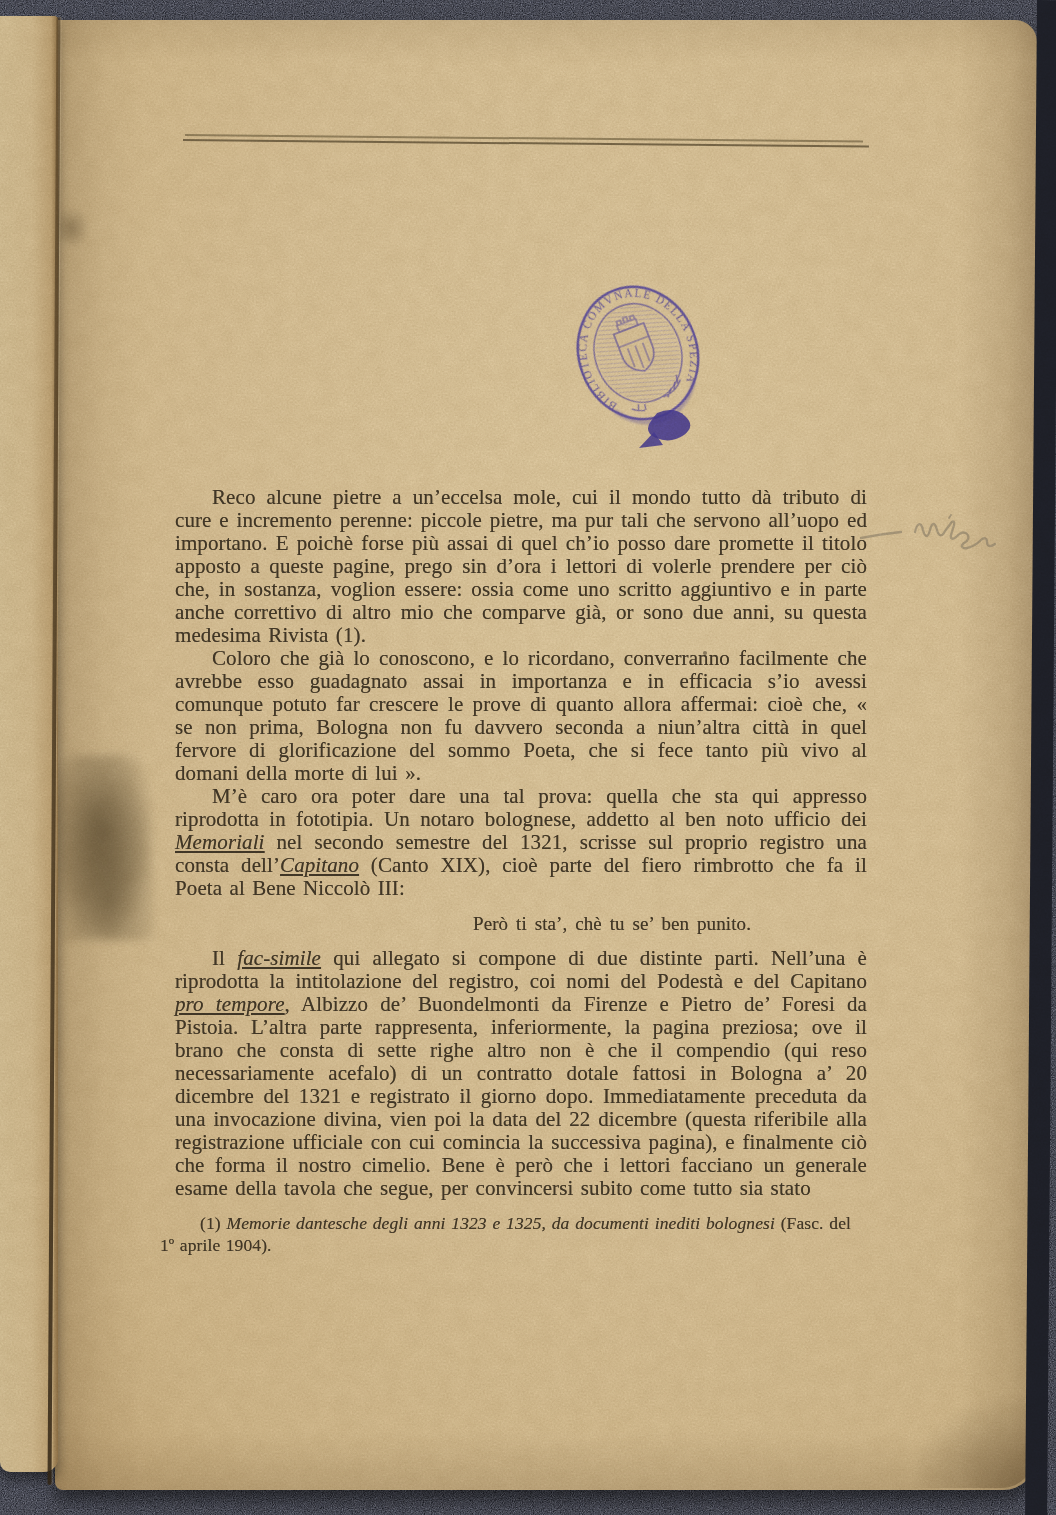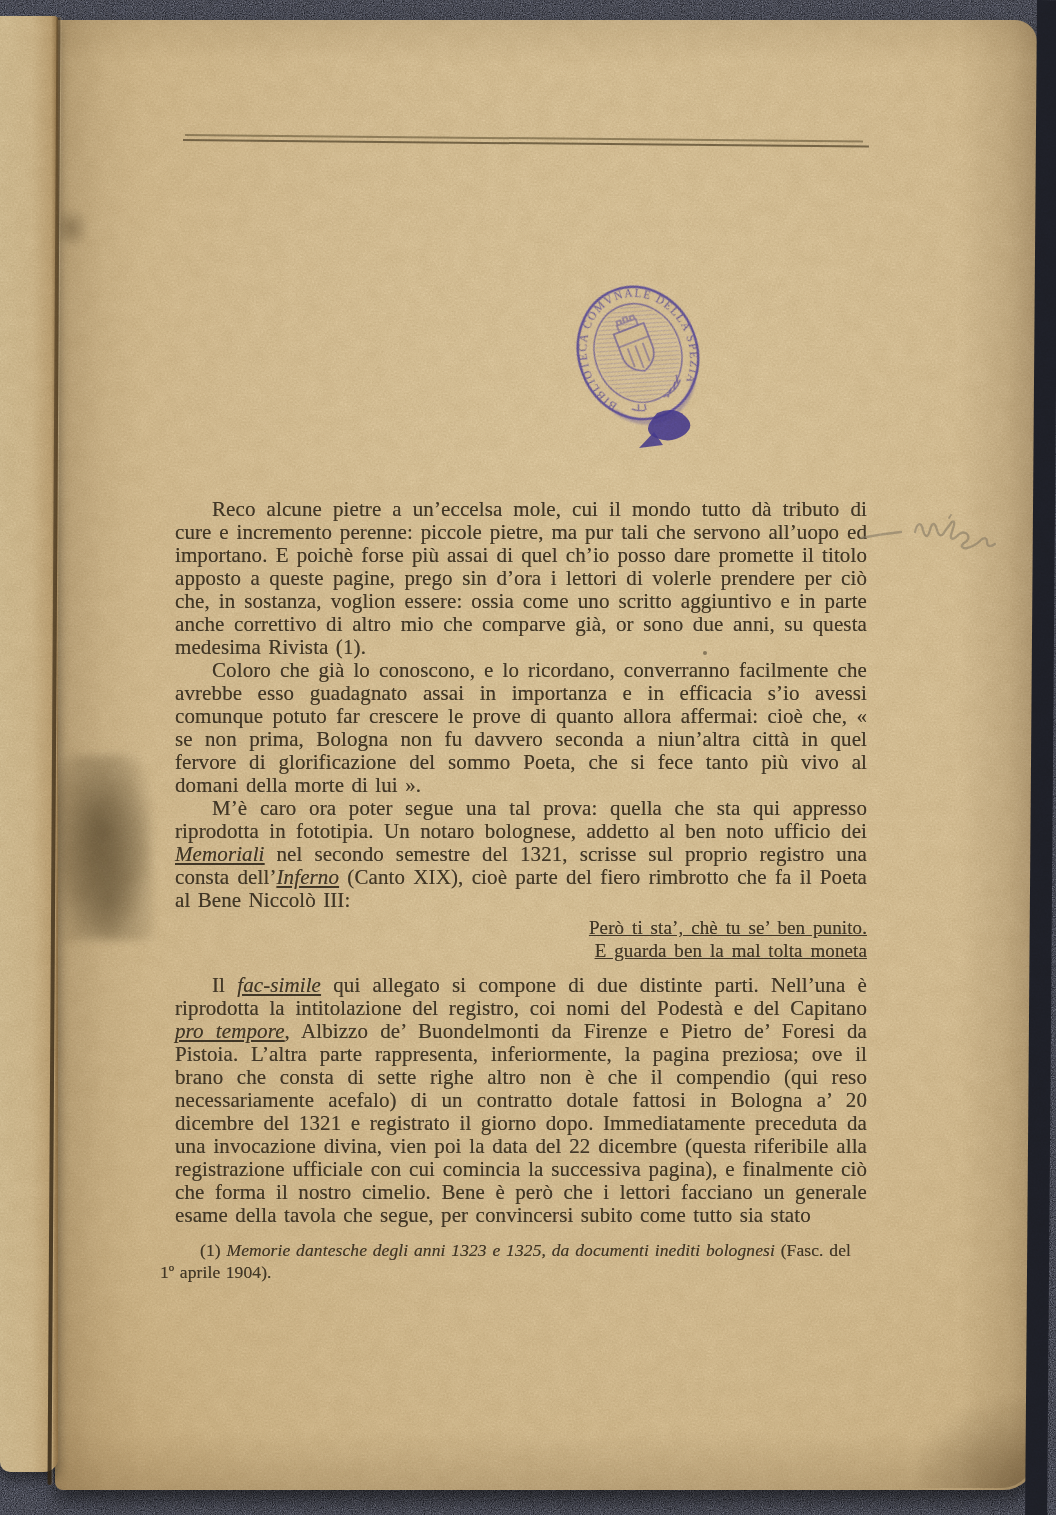--- a/index.html
+++ b/index.html
@@ -66,28 +66,28 @@
   }
   
   .head-rule{
     position:absolute;left:128px;top:114px;width:686px;z-index:6;
     transform:rotate(0.55deg);transform-origin:left center;
   }
   .head-rule .r1{display:block;height:1.5px;background:#80704f;opacity:.75;margin:0 6px 3.6px 2px;}
   .head-rule .r2{display:block;height:1.9px;background:#6a5a3e;opacity:.85;}
   
   .textcol{
-    position:absolute;left:120px;top:478px;width:692px;z-index:6;
+    position:absolute;left:120px;top:466px;width:692px;z-index:6;
     font-size:21px;line-height:23px;color:#443a2a;
     text-align:justify;word-spacing:2px;letter-spacing:.1px;
     text-shadow:0 0 .5px rgba(62,48,28,.55);
   }
   .para{margin:0;text-indent:37px;}
   .para i{font-style:italic;text-decoration:underline;}
-  .verse{margin:4px 0 12px 168px;font-size:19px;line-height:23px;text-align:right;word-spacing:3px;text-decoration:underline;}
+  .verse{margin:12px 0 12px 168px;font-size:19px;line-height:23px;text-align:center;word-spacing:3px;}
   .verse .v1{text-indent:14px;}
   .footnote{margin:13px 16px 0 -15px;font-size:17.5px;line-height:21.5px;text-indent:40px;word-spacing:1px;}
   .ink-speck{
     position:absolute;left:648px;top:631px;width:4px;height:4px;border-radius:50%;
     background:#4a3f2d;opacity:.55;z-index:6;
   }
   
   .stamp{position:absolute;left:483px;top:230px;z-index:6;}
   .pencil{position:absolute;left:798px;top:474px;z-index:6;}
   .grain{position:absolute;left:0;top:0;z-index:9;pointer-events:none;mix-blend-mode:multiply;}
@@ -149,24 +149,23 @@
       </g>
       <g>
         <path d="M119 163 q17 -7 28 3 q11 10 -1 19 q-13 9 -28 3 q-13 -6 -5 -17 z" fill="#4a3d9b" opacity="0.88" filter="url(#inkblur)"></path>
         <path d="M116 182 l-15 16 l24 -3 z" fill="#4a3d9b" opacity="0.85" filter="url(#inkblur)"></path>
       </g>
     </svg>
 
     <div class="textcol">
       <p class="para"><span>Reco alcune pietre a un’eccelsa mole, cui il mondo tutto dà tributo di cure e incremento perenne: piccole pietre, ma pur tali che servono all’uopo ed importano. E poichè forse più assai di quel ch’io posso dare promette il titolo apposto a queste pagine, prego sin d’ora i lettori di volerle prendere per ciò che, in sostanza, voglion essere: ossia come uno scritto aggiuntivo e in parte anche correttivo di altro mio che comparve già, or sono due anni, su questa medesima Rivista (1).</span></p>
       <p class="para"><span>Coloro che già lo conoscono, e lo ricordano, converranno facilmente che avrebbe esso guadagnato assai in importanza e in efficacia s’io avessi comunque potuto far crescere le prove di quanto allora affermai: cioè che, « se non prima, Bologna non fu davvero seconda a niun’altra città in quel fervore di glorificazione del sommo Poeta, che si fece tanto più vivo al domani della morte di lui ».</span></p>
-      <p class="para"><span>M’è caro ora poter segue una tal prova: quella che sta qui appresso riprodotta in fototipia. Un notaro bolognese, addetto al ben noto ufficio dei </span><i>Memoriali</i><span> nel secondo semestre del 1321, scrisse sul proprio registro una consta dell’</span><i>Inferno</i><span> (Canto XIX), cioè parte del fiero rimbrotto che fa il Poeta al Bene Niccolò III:</span></p>
+      <p class="para"><span>M’è caro ora poter dare una tal prova: quella che sta qui appresso riprodotta in fototipia. Un notaro bolognese, addetto al ben noto ufficio dei </span><i>Memoriali</i><span> nel secondo semestre del 1321, scrisse sul proprio registro una consta dell’</span><i>Capitano</i><span> (Canto XIX), cioè parte del fiero rimbrotto che fa il Poeta al Bene Niccolò III:</span></p>
       <div class="verse">
         <div class="vline v1">Però ti sta’, chè tu se’ ben punito.</div>
-        <div class="vline">E guarda ben la mal tolta moneta</div>
       </div>
       <p class="para"><span>Il </span><i>fac-simile</i><span> qui allegato si compone di due distinte parti. Nell’una è riprodotta la intitolazione del registro, coi nomi del Podestà e del Capitano </span><i>pro tempore</i><span>, Albizzo de’ Buondelmonti da Firenze e Pietro de’ Foresi da Pistoia. L’altra parte rappresenta, inferiormente, la pagina preziosa; ove il brano che consta di sette righe altro non è che il compendio (qui reso necessariamente acefalo) di un contratto dotale fattosi in Bologna a’ 20 dicembre del 1321 e registrato il giorno dopo. Immediatamente preceduta da una invocazione divina, vien poi la data del 22 dicembre (questa riferibile alla registrazione ufficiale con cui comincia la successiva pagina), e finalmente ciò che forma il nostro cimelio. Bene è però che i lettori facciano un generale esame della tavola che segue, per convincersi subito come tutto sia stato</span></p>
       <p class="footnote"><span>(1) </span><i>Memorie dantesche degli anni 1323 e 1325, da documenti inediti bolognesi</i><span> (Fasc. del 1º aprile 1904).</span></p>
     </div>
 
     <div class="ink-speck"></div>
 
     <svg class="pencil" width="190" height="80" viewBox="0 0 190 80">
       <g stroke="#8f8470" stroke-width="2.3" fill="none" opacity="0.6" stroke-linecap="round">
         <path d="M8 44 Q28 40 48 38"></path>

